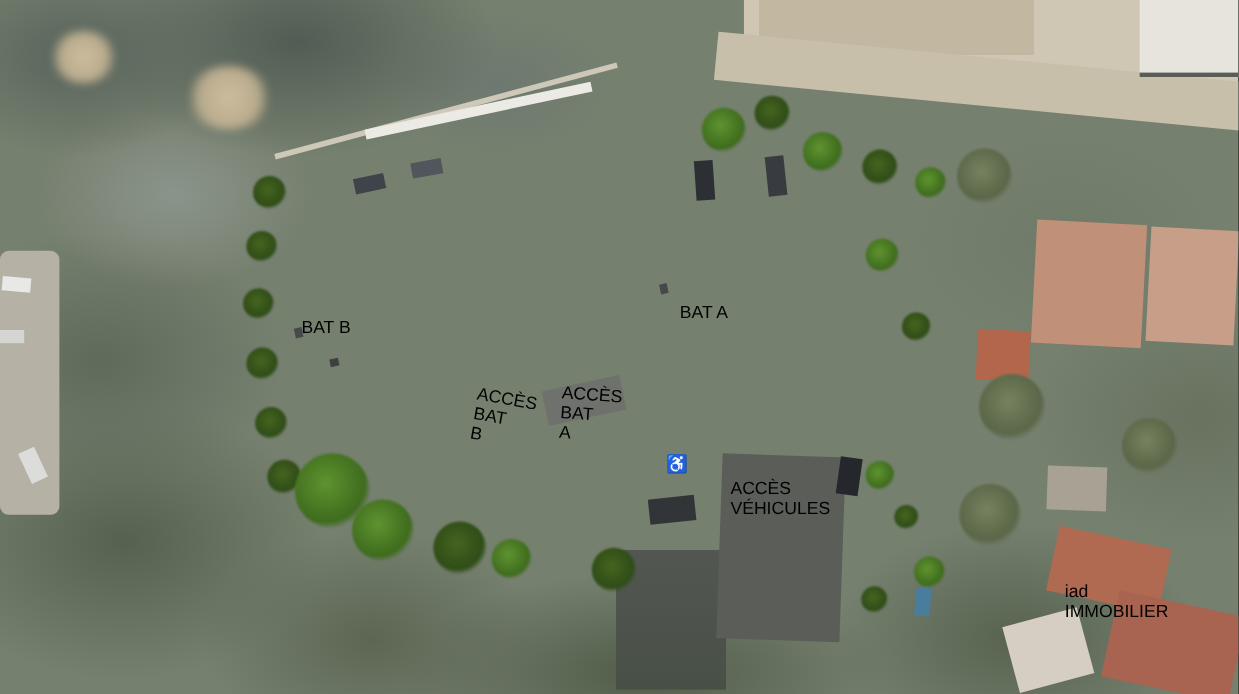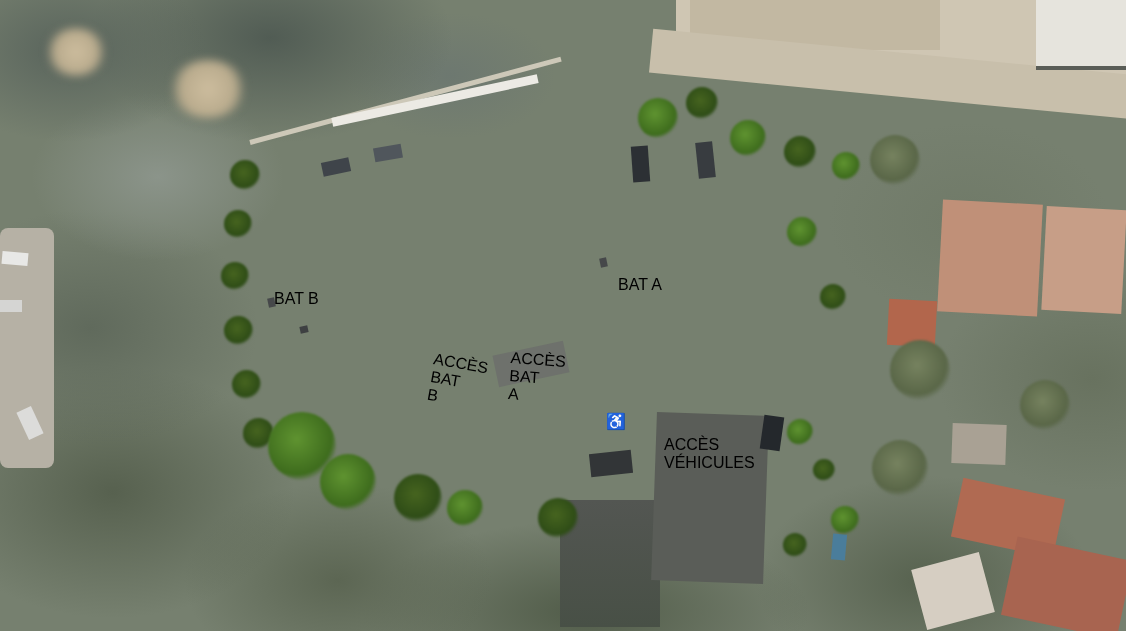--- a/index.html
+++ b/index.html
@@ -216,16 +216,20 @@
 BAT A</span>
   </div>
   <div class="abs sign-blue" style="left:664px;top:396px;width:44px;height:28px;margin-top:40px;">
     <span>ACCÈS
 VÉHICULES</span>
   </div>
 
   <div class="abs bat-label" style="left:274px;top:290px;">BAT B</div>
   <div class="abs bat-label" style="left:618px;top:276px;">BAT A</div>
 
+  <div class="abs logo" style="left:968px;top:530px;">
+    <div class="brand">iad</div>
+    <div class="sub">IMMOBILIER</div>
+  </div>
 
   <div class="abs bar" style="right:0;top:0;width:4px;height:631px;"></div>
   <div class="abs bar" style="left:0;bottom:0;width:1126px;height:4px;"></div>
 </div>
 
 </body></html>

